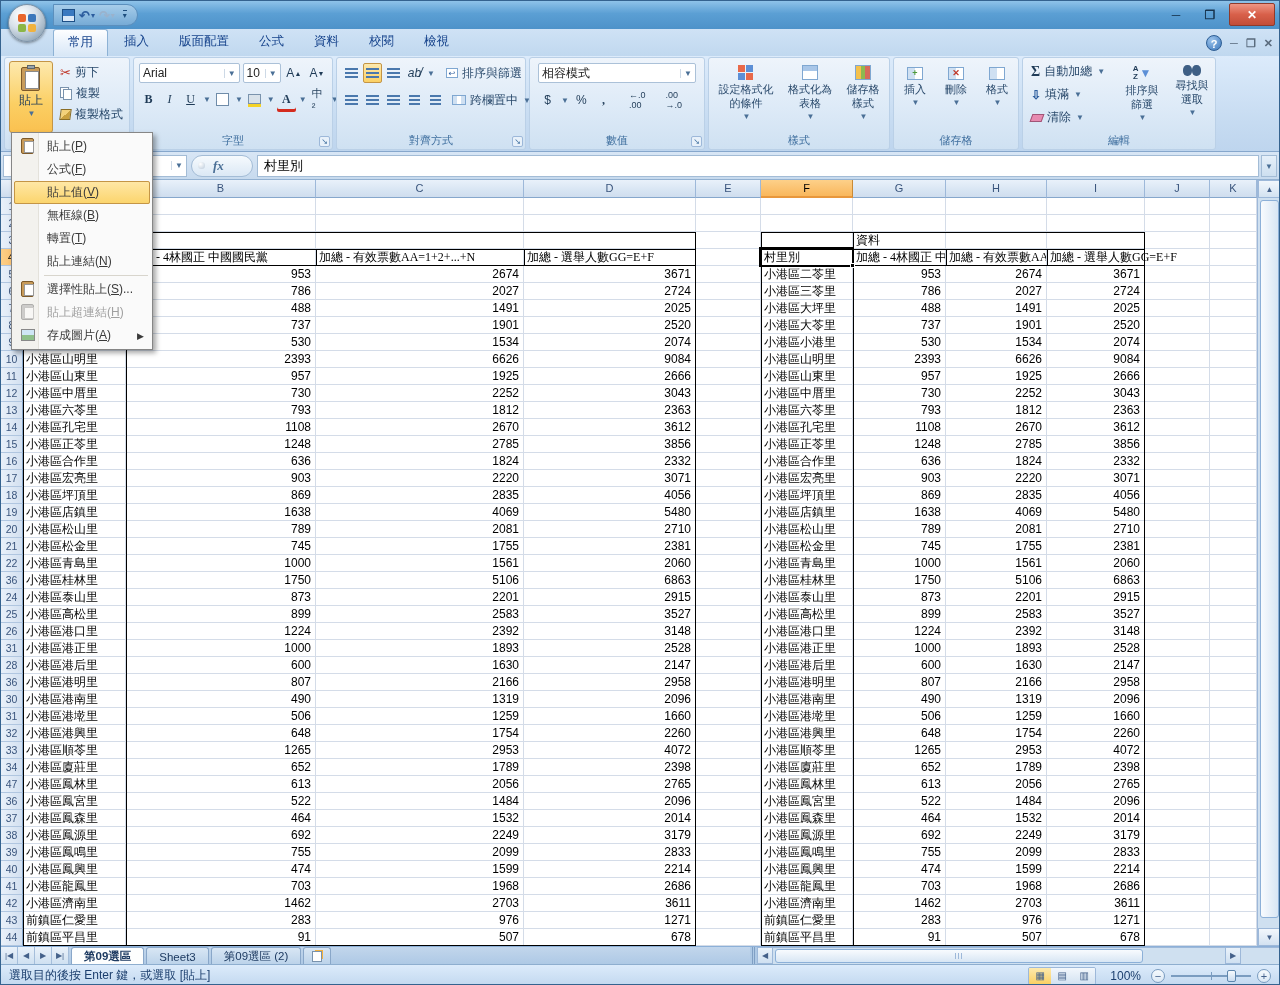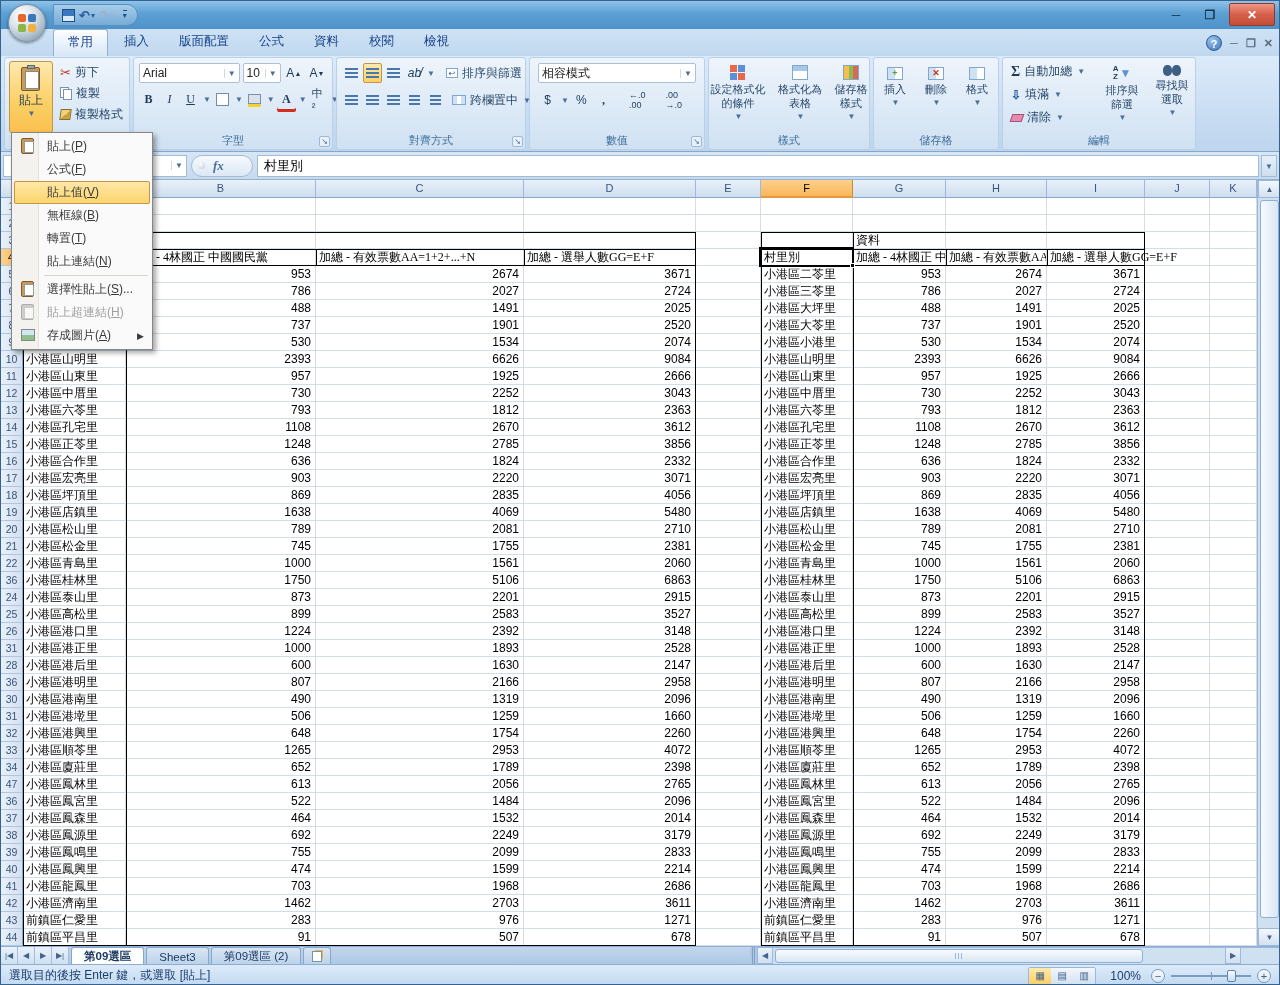--- a/index.html
+++ b/index.html
@@ -347,21 +347,21 @@
           <span class="arr8">▼</span>
         <div class="minibtn">%</div>
         <div class="minibtn" style="font-family:'Liberation Serif',serif;font-weight:bold">,</div>
         <div class="minibtn" style="margin-left:10px;font-size:9px">←.0 .00</div>
         <div class="minibtn" style="font-size:9px">.00 →.0</div>
       </div>
       <div class="glabel">數值</div>
       <div class="launcher">↘</div>
     </div>
 
-    <div class="rgroup" style="width:162px">
+    <div class="rgroup" style="width:182px">
       <div style="display:flex;justify-content:center;gap:2px;margin-top:4px">
         <div class="bigbtn" style="width:68px">
           <span class="ic-cond">
               <i></i>
               <i></i>
               <i></i>
               <i></i>
             </span>
           <span style="width:62px">設定格式化的條件</span>
             <span class="arr8">▼</span>

